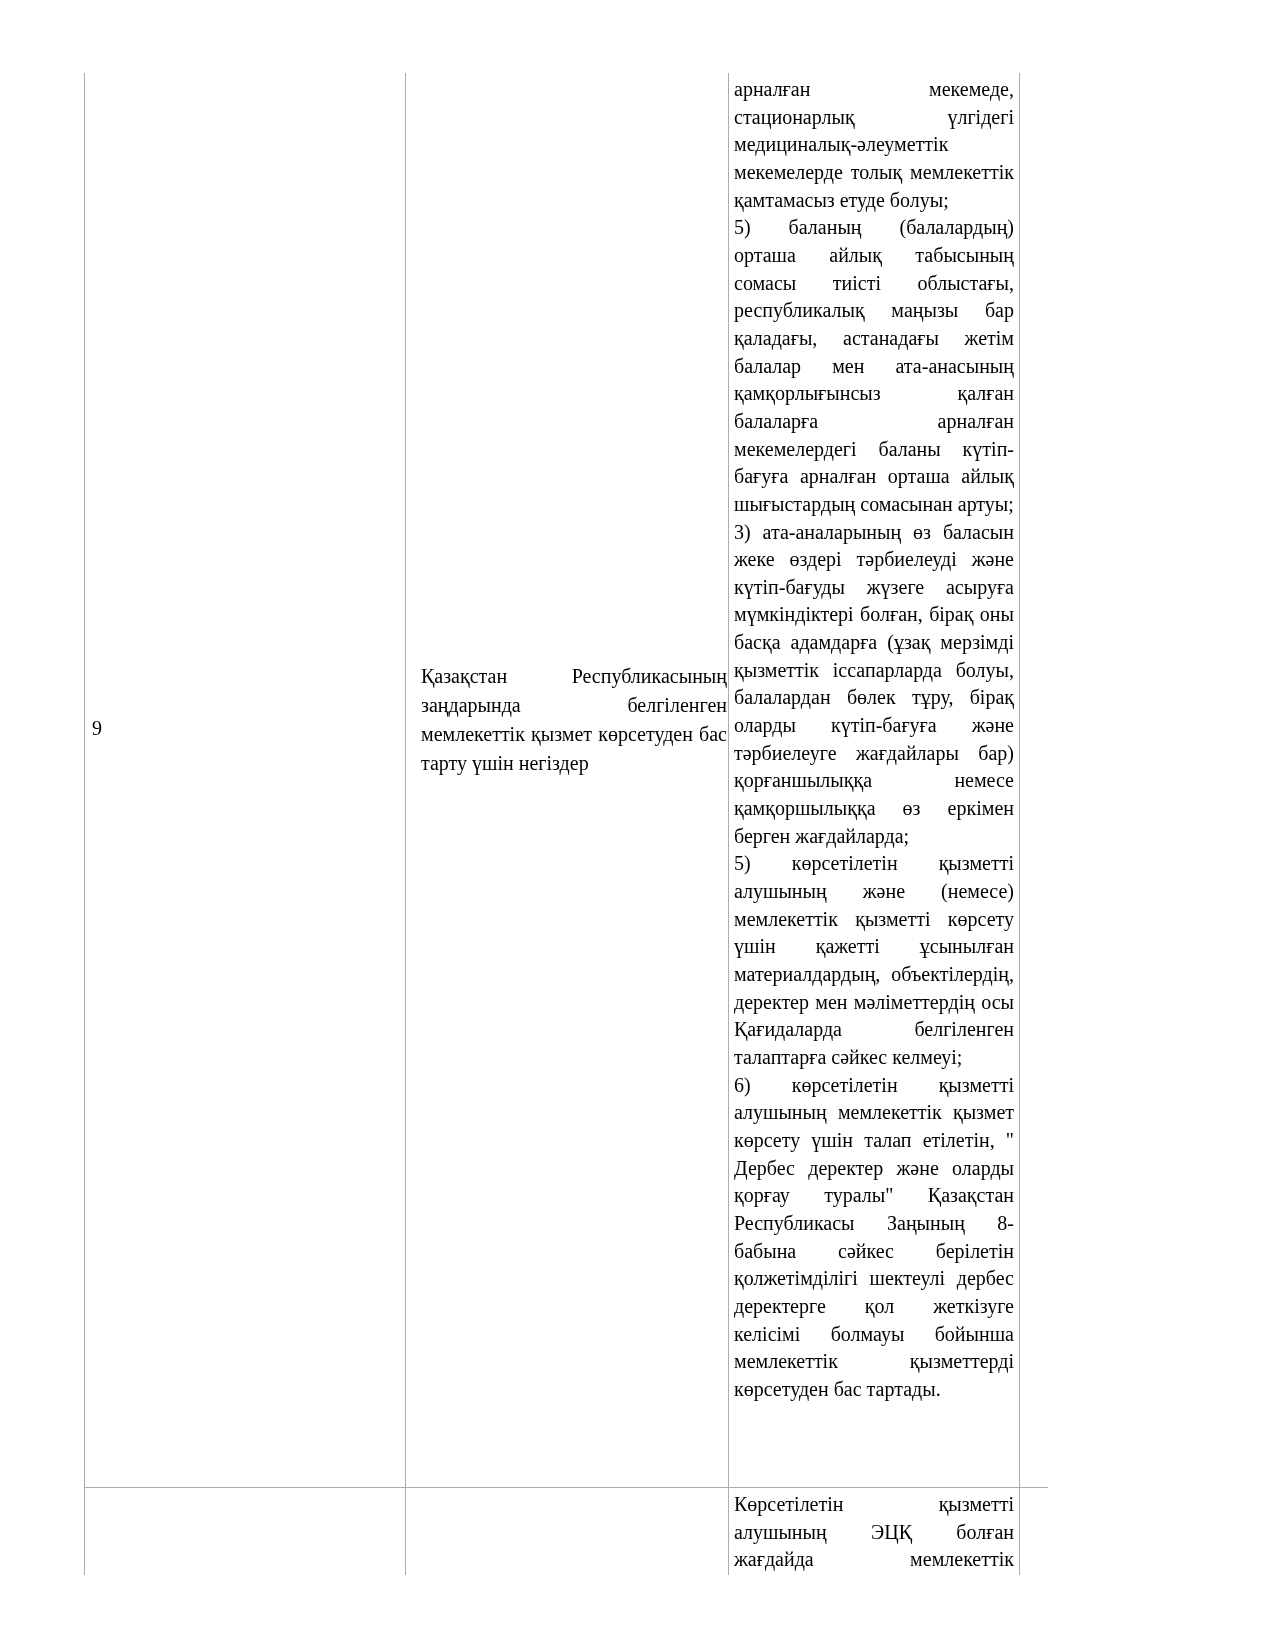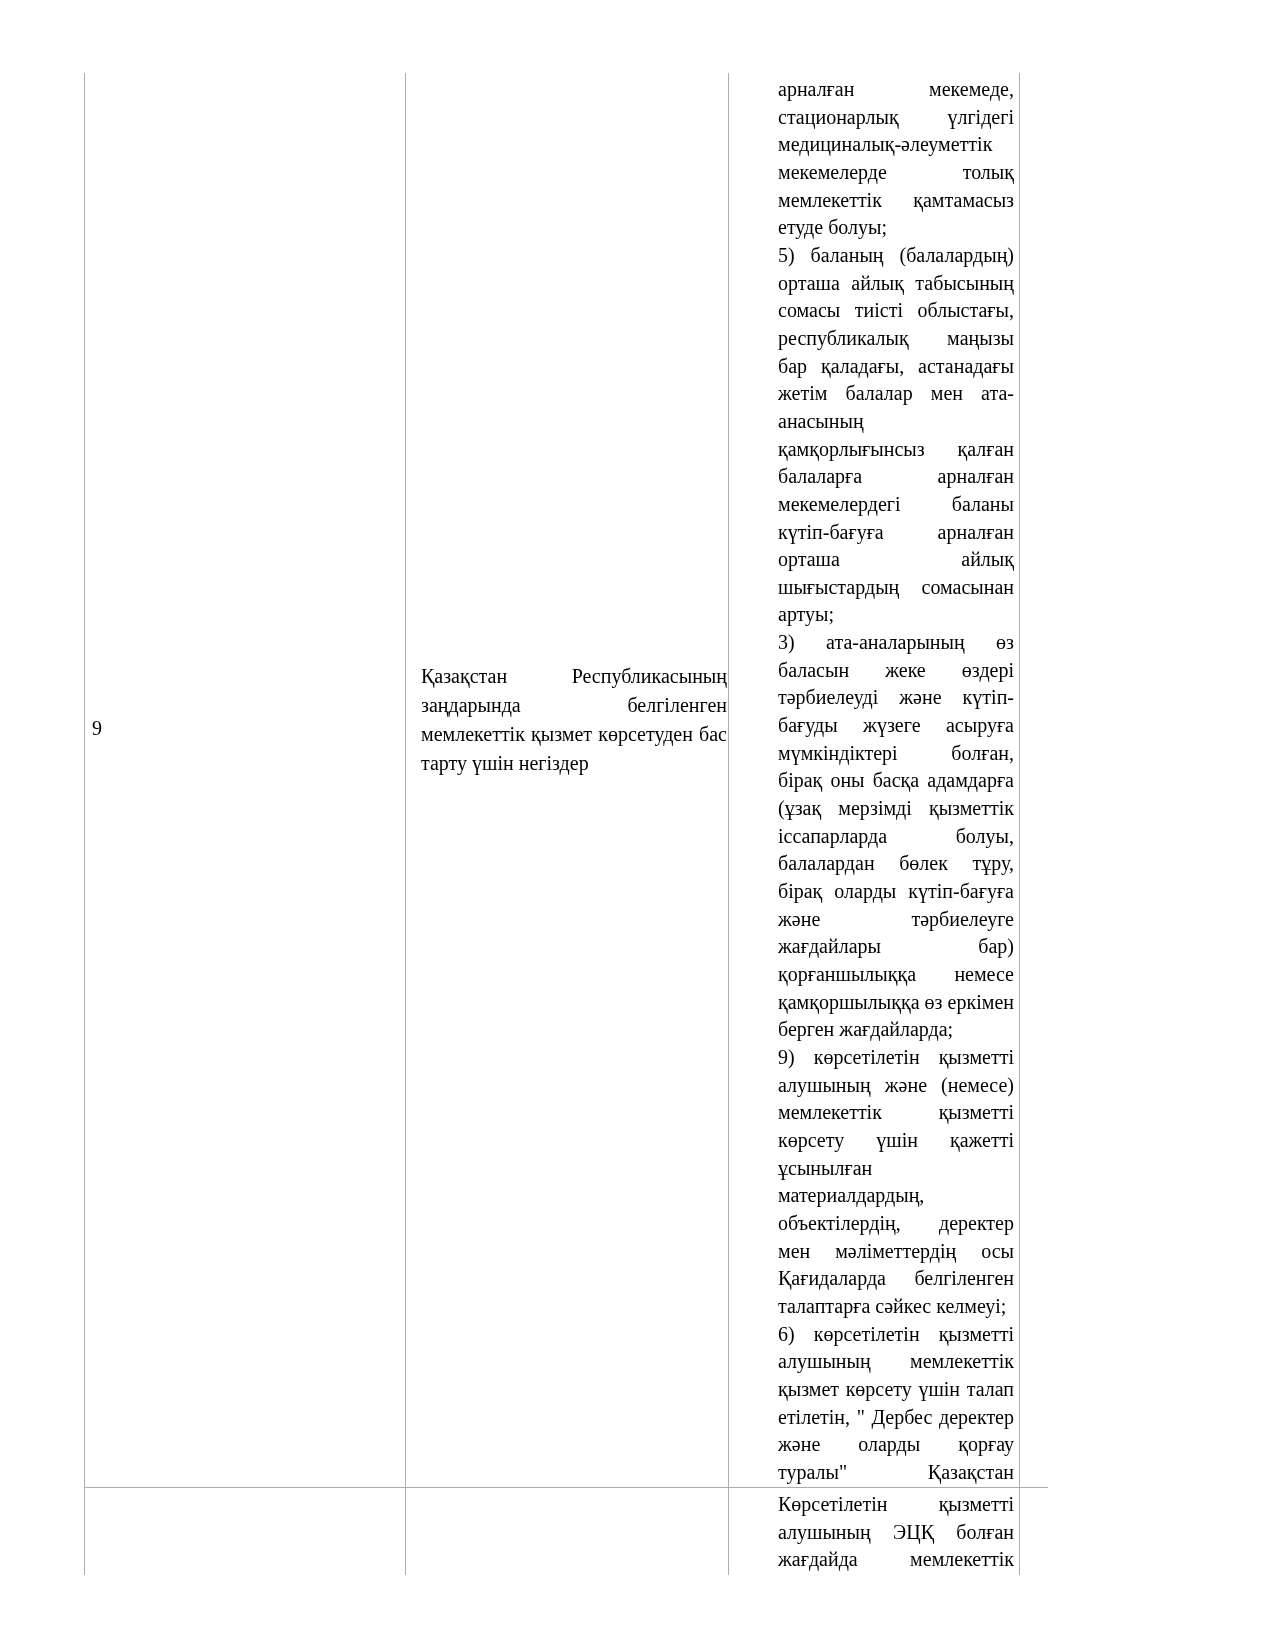--- a/index.html
+++ b/index.html
@@ -32,21 +32,21 @@
   .t-cell {
     position: relative;
     box-sizing: border-box;
     border-left: 1px solid var(--border-color, #adadad);
     overflow: hidden;
   }
   .t-cell.last { border-right: 1px solid var(--border-color, #adadad); }
 
   .c1 { width: 321px; }
   .c2 { width: 323px; }
-  .c3 { width: 292px; padding-left: 44px; }
+  .c3 { width: 292px; }
 
   .row-num {
     position: absolute;
     top: 642px;
     left: 7px;
     line-height: 27.65px;
   }
 
   .criterion {
     position: absolute;
@@ -79,21 +79,21 @@
         <div class="row-num">9</div>
       </div>
       <div class="t-cell c2">
         <div class="criterion">Қазақстан Республикасының заңдарында белгіленген мемлекеттік қызмет көрсетуден бас тарту үшін негіздер</div>
       </div>
       <div class="t-cell c3 last">
         <div class="content">
           <p>арналған мекемеде, стационарлық үлгідегі медициналық-әлеуметтік мекемелерде толық мемлекеттік қамтамасыз етуде болуы;</p>
           <p>5) баланың (балалардың) орташа айлық табысының сомасы тиісті облыстағы, республикалық маңызы бар қаладағы, астанадағы жетім балалар мен ата-анасының қамқорлығынсыз қалған балаларға арналған мекемелердегі баланы күтіп-бағуға арналған орташа айлық шығыстардың сомасынан артуы;</p>
           <p>3) ата-аналарының өз баласын жеке өздері тәрбиелеуді және күтіп-бағуды жүзеге асыруға мүмкіндіктері болған, бірақ оны басқа адамдарға (ұзақ мерзімді қызметтік іссапарларда болуы, балалардан бөлек тұру, бірақ оларды күтіп-бағуға және тәрбиелеуге жағдайлары бар) қорғаншылыққа немесе қамқоршылыққа өз еркімен берген жағдайларда;</p>
-          <p>9) көрсетілетін қызметті алушының және (немесе) мемлекеттік қызметті көрсету үшін қажетті ұсынылған материалдардың, объектілердің, деректер мен мәліметтердің осы Қағидаларда белгіленген талаптарға сәйкес келмеуі;</p>
+          <p>5) көрсетілетін қызметті алушының және (немесе) мемлекеттік қызметті көрсету үшін қажетті ұсынылған материалдардың, объектілердің, деректер мен мәліметтердің осы Қағидаларда белгіленген талаптарға сәйкес келмеуі;</p>
           <p>6) көрсетілетін қызметті алушының мемлекеттік қызмет көрсету үшін талап етілетін, " Дербес деректер және оларды қорғау туралы" Қазақстан Республикасы Заңының 8-бабына сәйкес берілетін қолжетімділігі шектеулі дербес деректерге қол жеткізуге келісімі болмауы бойынша мемлекеттік қызметтерді көрсетуден бас тартады.</p>
         </div>
       </div>
     </div>
 
     <div class="t-row t-row-2">
       <div class="t-cell c1"></div>
       <div class="t-cell c2"></div>
       <div class="t-cell c3 last">
         <div class="content">

